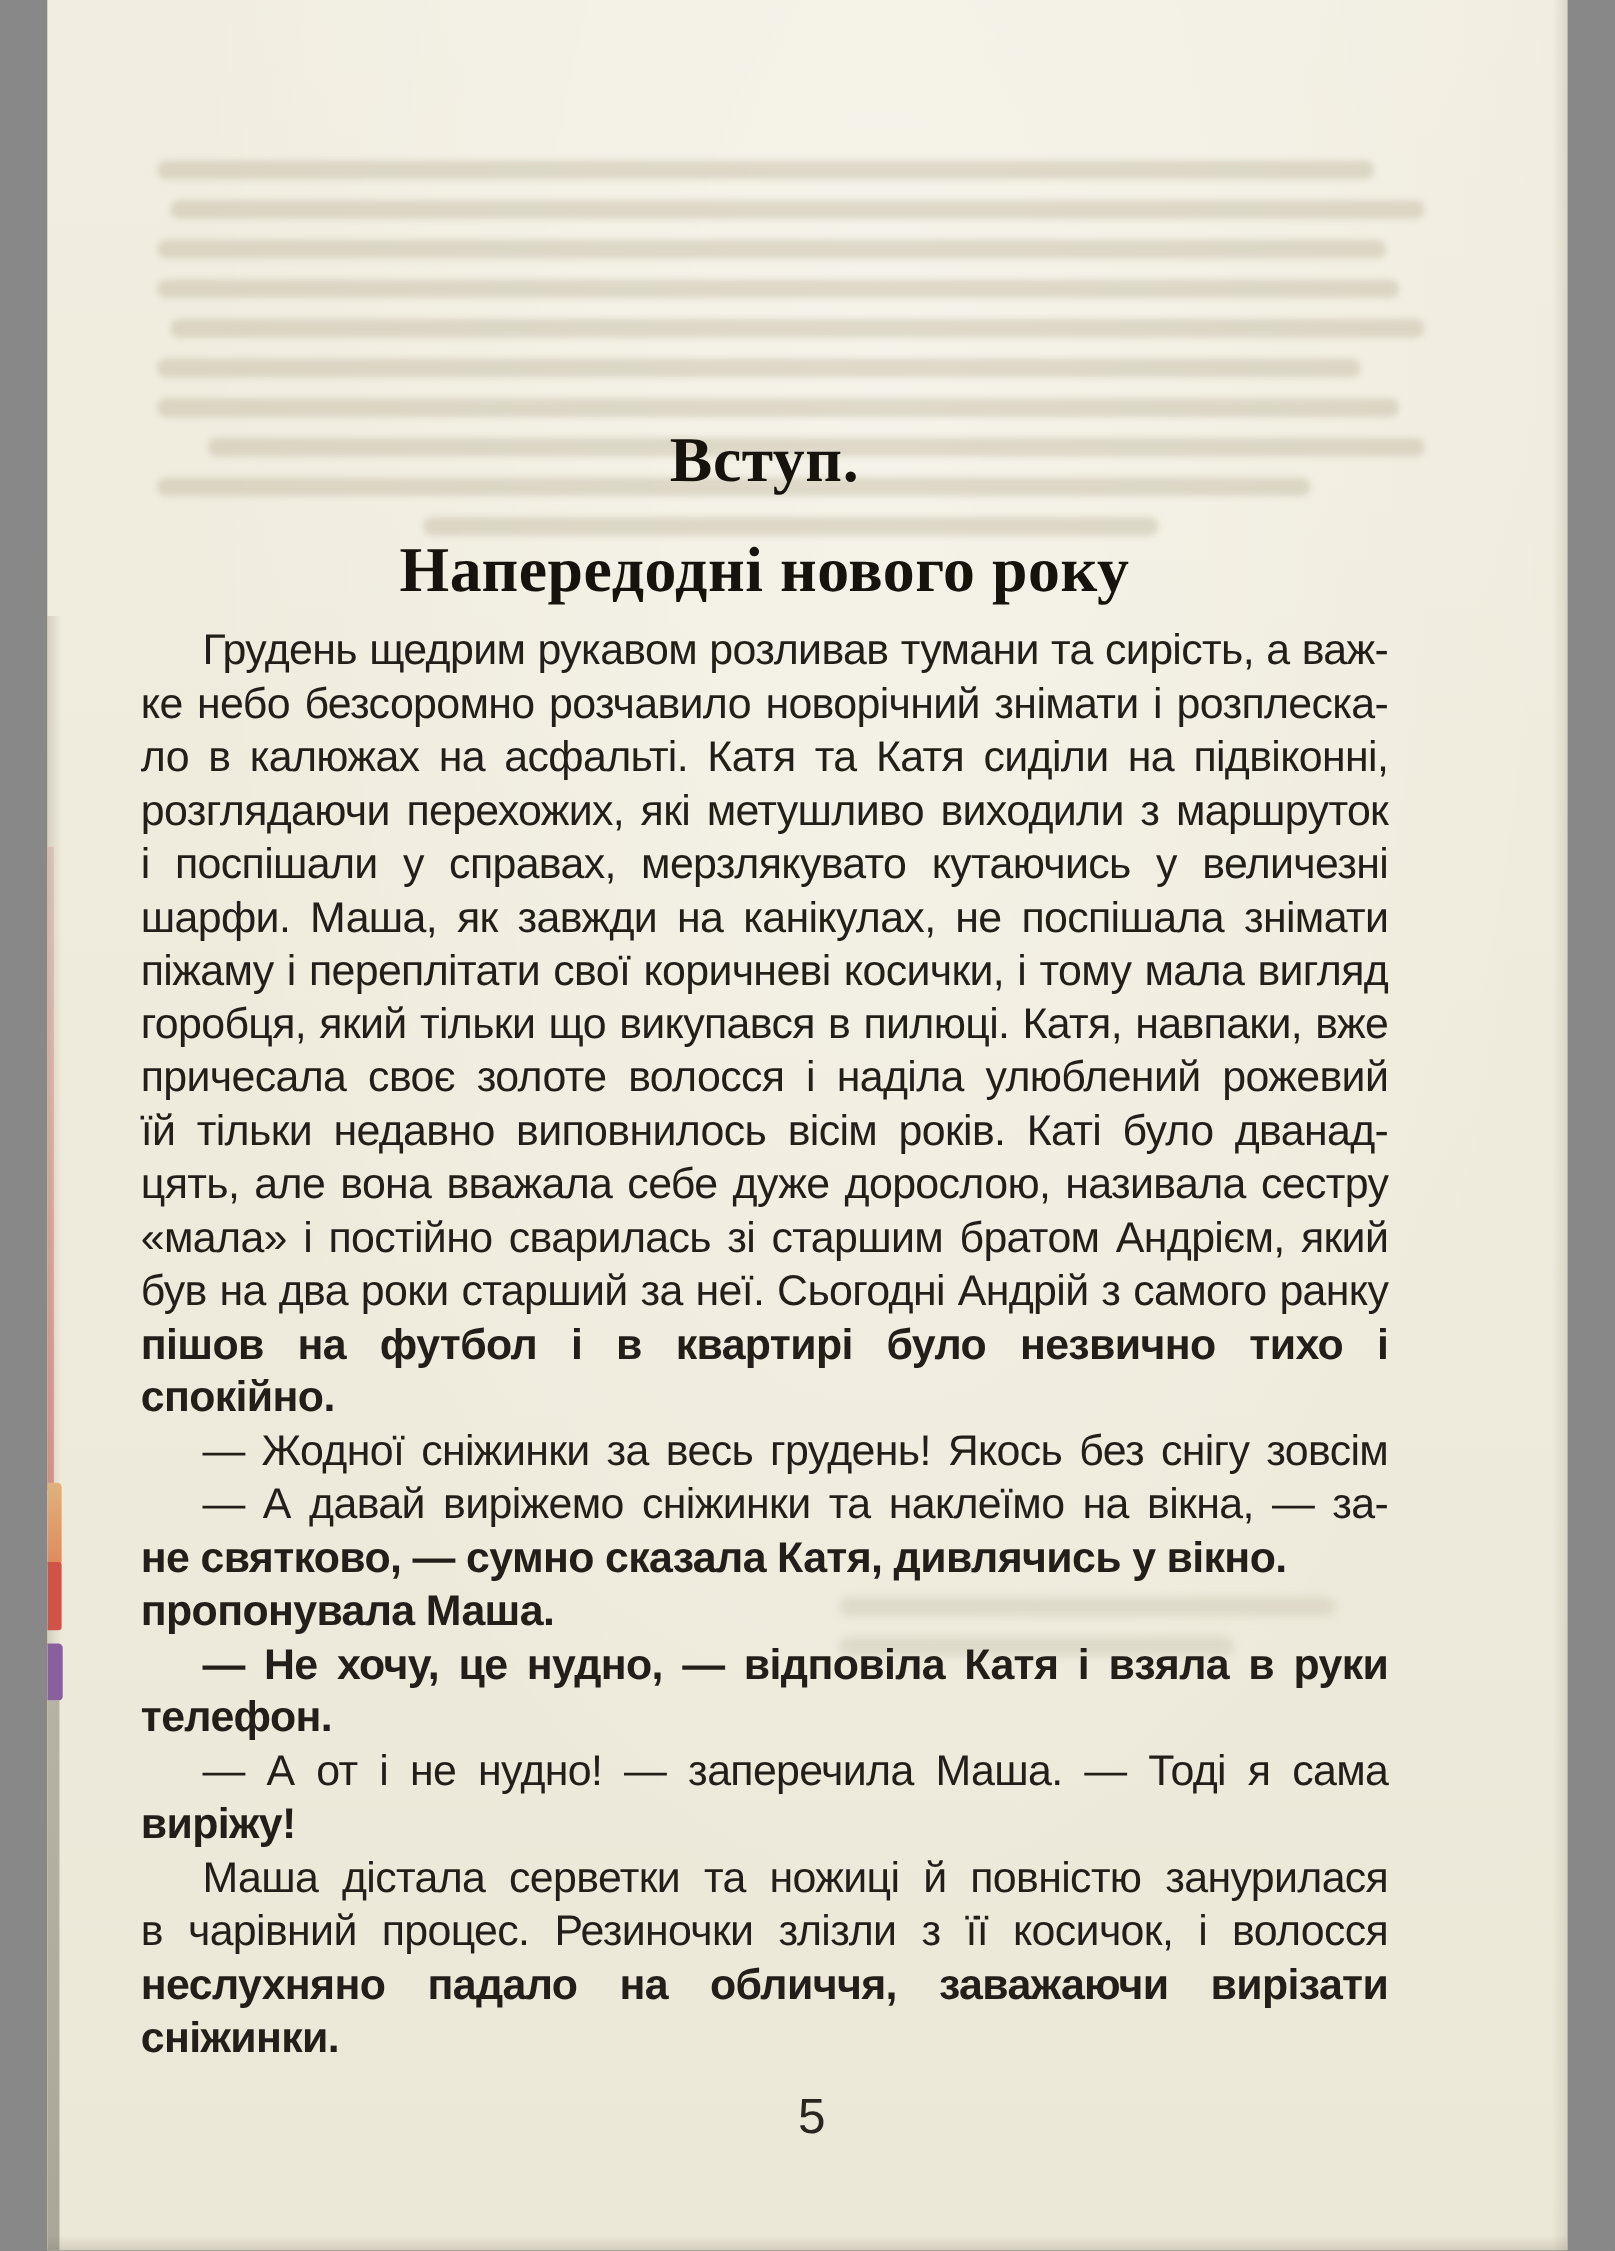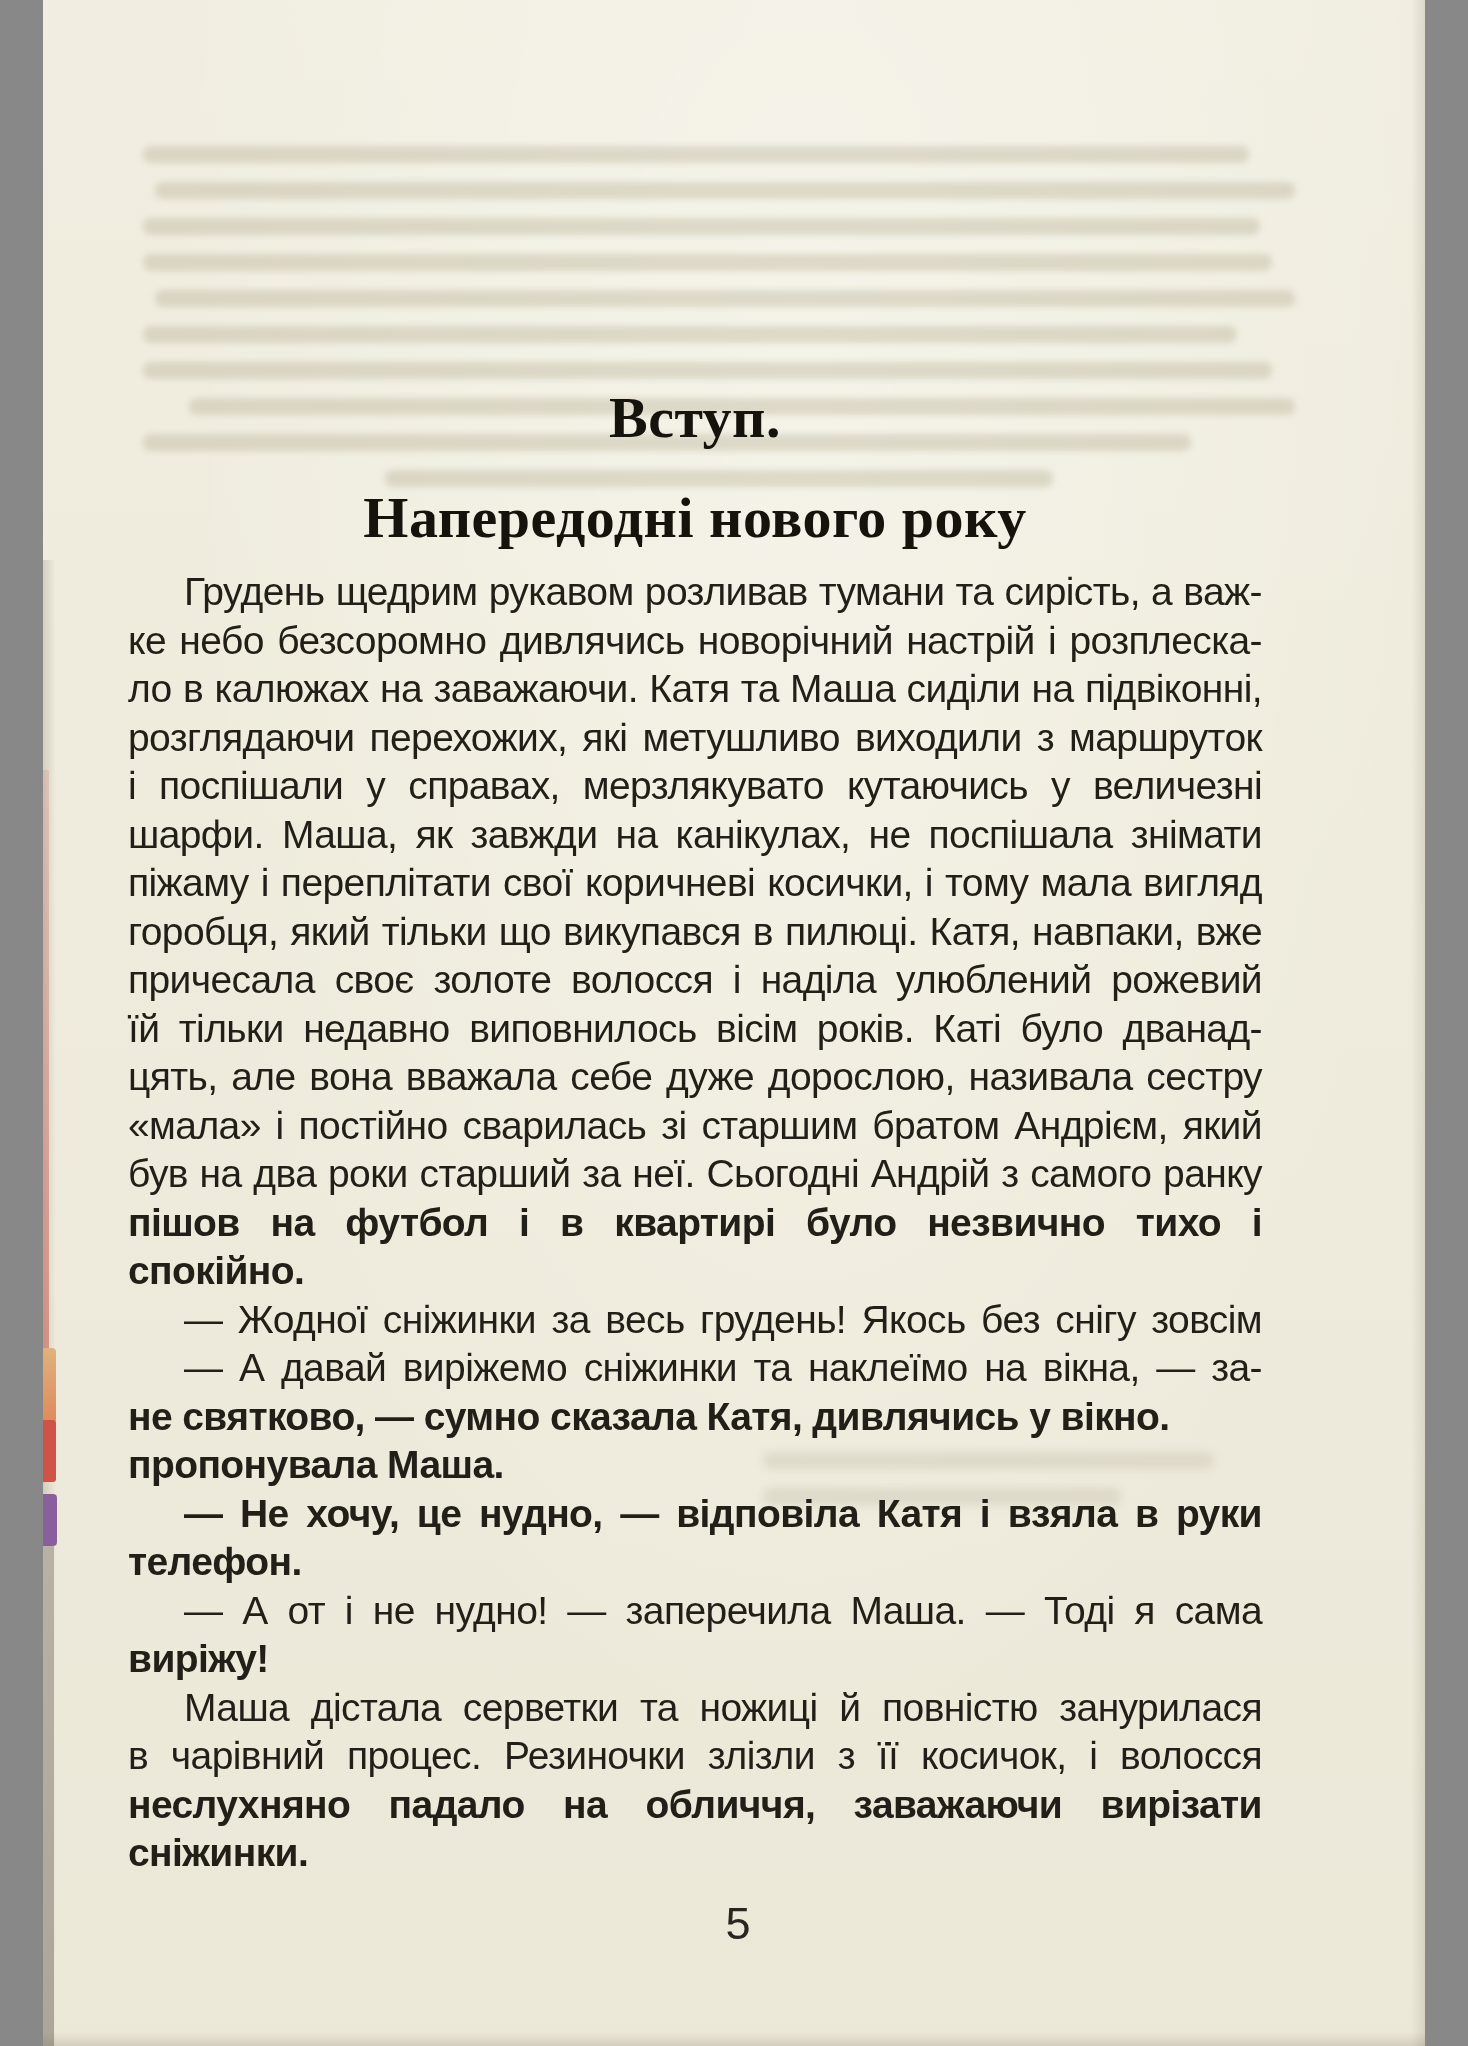--- a/index.html
+++ b/index.html
@@ -84,22 +84,22 @@
     </div>
 
   <div class="content">
     <div class="title-block">
       <div>Вступ.</div>
       <div>Напередодні нового року</div>
     </div>
 
     <div class="body-text">
         <div class="line indent">Грудень щедрим рукавом розливав тумани та сирість, а важ-</div>
-        <div class="line">ке небо безсоромно дивлячись новорічний настрій і розплеска-</div>
-        <div class="line">ло в калюжах на заважаючи. Катя та Маша сиділи на підвіконні,</div>
+        <div class="line">ке небо безсоромно розчавило новорічний знімати і розплеска-</div>
+        <div class="line">ло в калюжах на асфальті. Катя та Катя сиділи на підвіконні,</div>
         <div class="line">розглядаючи перехожих, які метушливо виходили з маршруток</div>
         <div class="line">і поспішали у справах, мерзлякувато кутаючись у величезні</div>
         <div class="line">шарфи. Маша, як завжди на канікулах, не поспішала знімати</div>
         <div class="line">піжаму і переплітати свої коричневі косички, і тому мала вигляд</div>
         <div class="line">горобця, який тільки що викупався в пилюці. Катя, навпаки, вже</div>
         <div class="line">причесала своє золоте волосся і наділа улюблений рожевий</div>
         <div class="line">їй тільки недавно виповнилось вісім років. Каті було дванад-</div>
         <div class="line">цять, але вона вважала себе дуже дорослою, називала сестру</div>
         <div class="line">«мала» і постійно сварилась зі старшим братом Андрієм, який</div>
         <div class="line">був на два роки старший за неї. Сьогодні Андрій з самого ранку</div>

